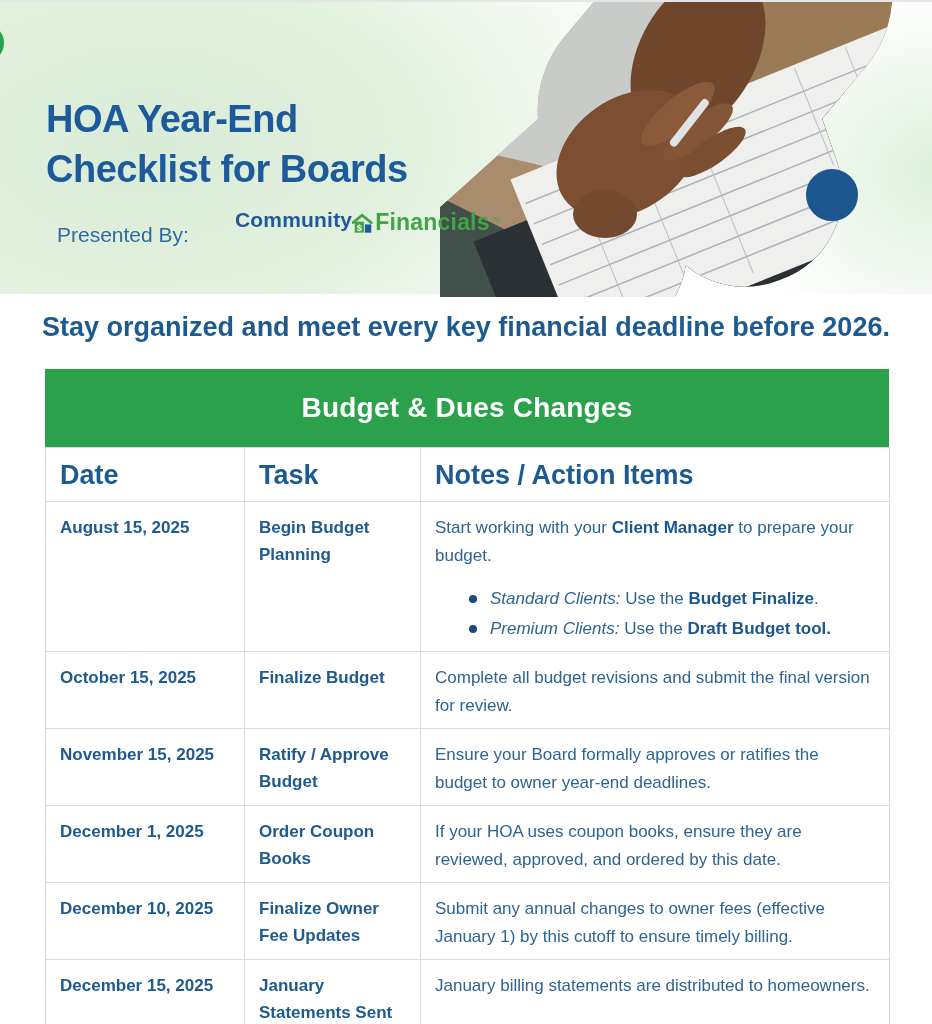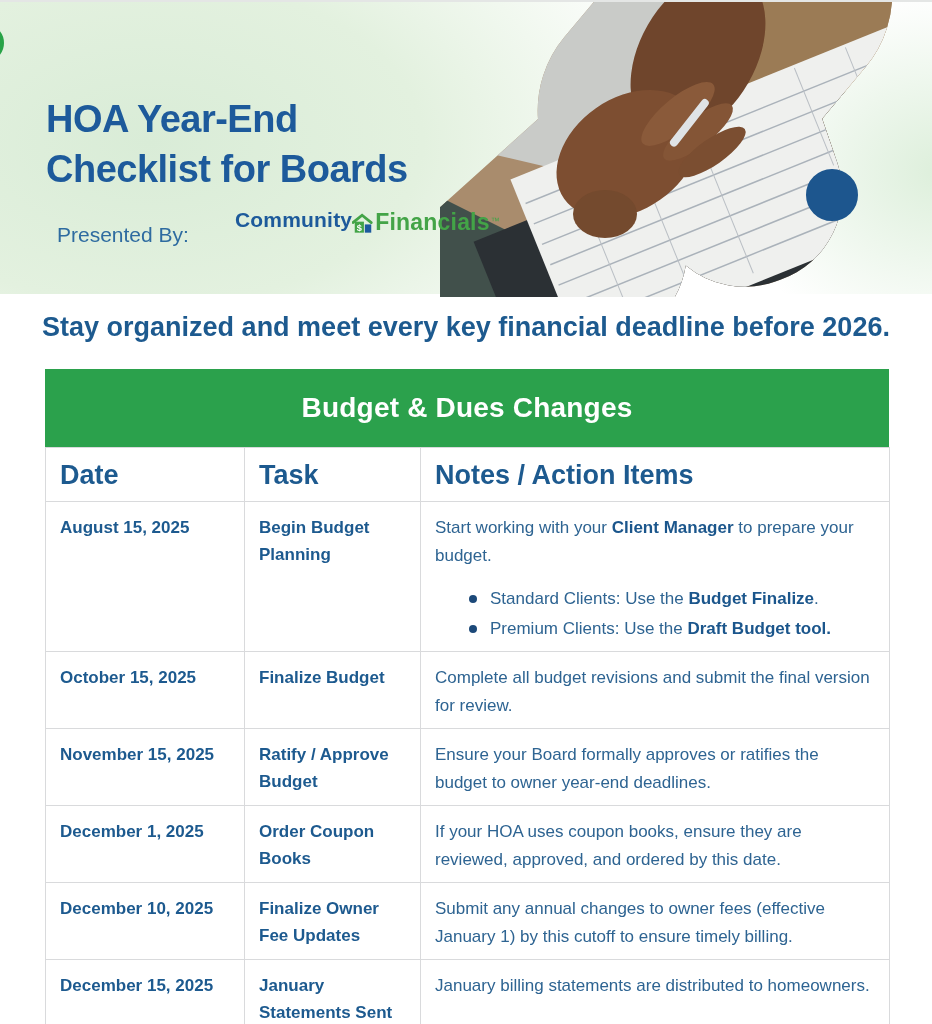--- a/index.html
+++ b/index.html
@@ -50,21 +50,21 @@
     font-size:28px;font-weight:bold;letter-spacing:0.2px;}
   table{width:100%;border-collapse:collapse;table-layout:fixed;border:1px solid var(--border-gray);}
   col.c-date{width:199px;} col.c-task{width:176px;} col.c-notes{width:469px;}
   th,td{border:1px solid var(--border-gray);vertical-align:top;text-align:left;}
   th{font-size:27px;font-weight:bold;color:#1d5a8f;padding:13px 14px 12px 14px;line-height:28px;margin-top:48px;}
   td.cell-date,td.cell-task{font-size:17px;font-weight:bold;color:#1d5a8f;
     padding:12px 14px 8px 14px;line-height:27px;}
   td.cell-notes{font-size:17px;color:var(--text-blue);padding:12px 16px 8px 14px;line-height:28px;}
   .note-p{margin:0;}
   .note-p .b,.bullet-text .b{font-weight:bold;color:var(--bold-blue);}
-  .note-p .i,.bullet-text .i{}
+  .note-p .i,.bullet-text .i{font-style:italic;}
   .bullet-row{display:flex;align-items:flex-start;}
   .note-p + .bullet-row{margin-top:15px;}
   .bullet-row + .bullet-row{margin-top:2px;}
   .bullet-dot{width:8px;height:8px;border-radius:50%;background:var(--bullet-navy);
     flex:none;margin:10px 13px 0 34px;}
 </style>
 </head>
 <body>
 
 <div class="page">

